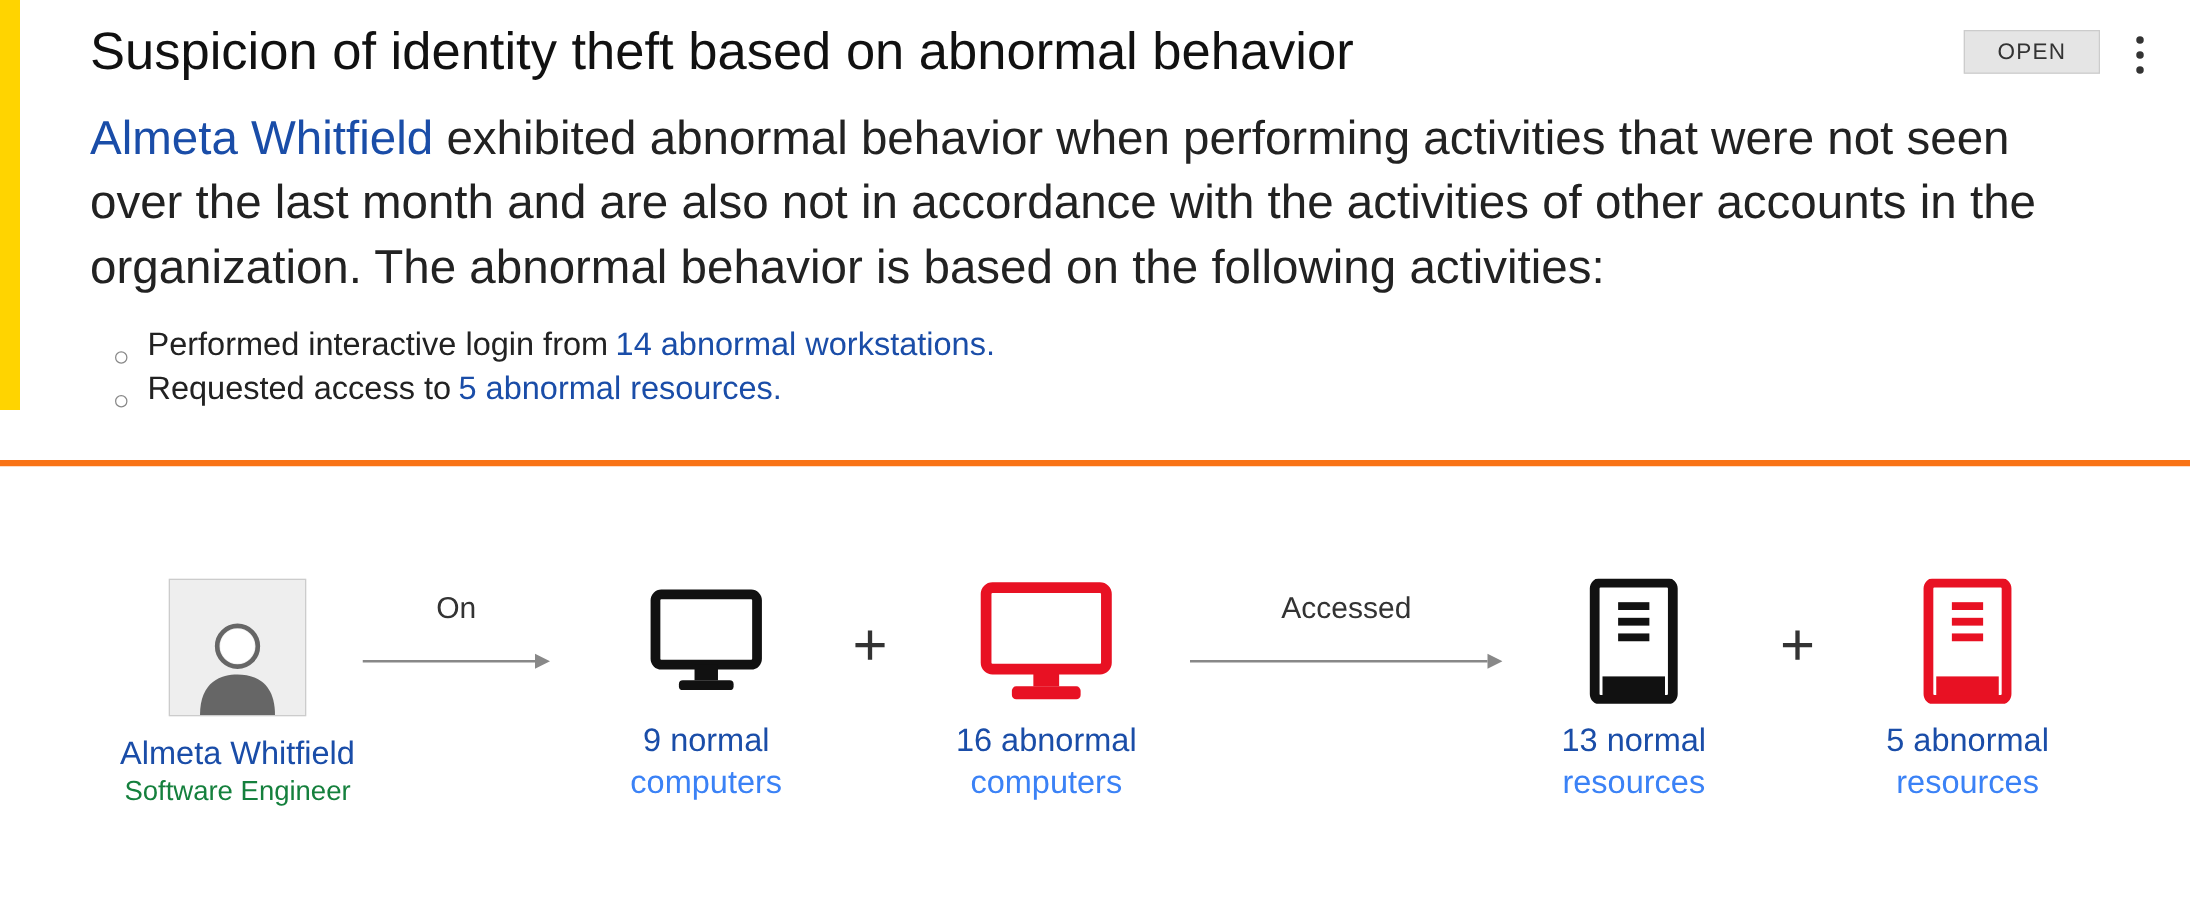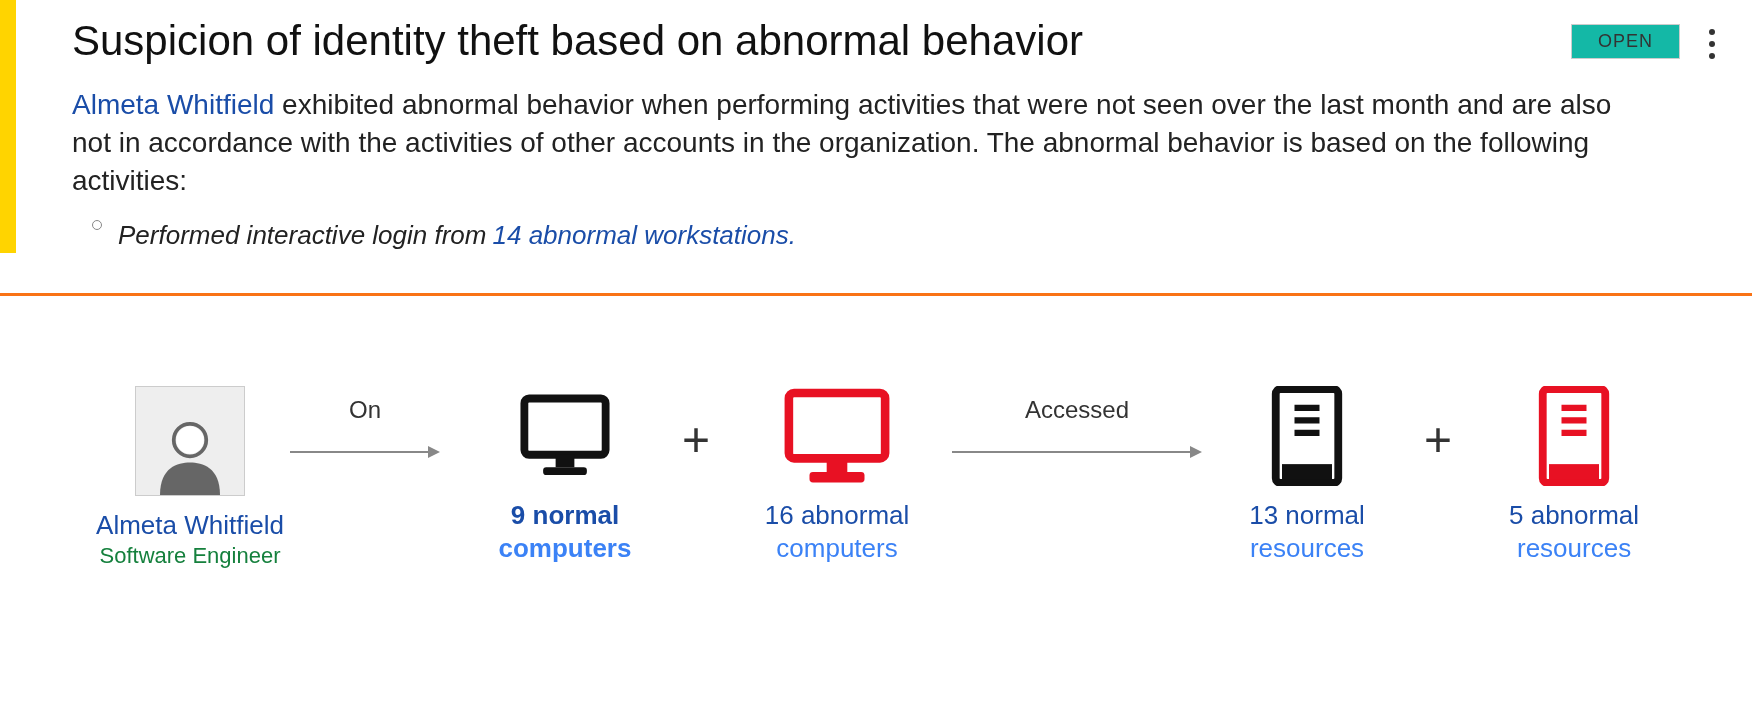--- a/index.html
+++ b/index.html
@@ -11,21 +11,21 @@
     height: 719px;
     overflow: hidden;
   }
   .page {
     display: flex;
     flex-direction: column;
     height: 100%;
   }
   .alert-panel {
     display: flex;
-    border-bottom: 3px solid #f97316;
+    border-bottom: 5px solid #f97316;
     padding-bottom: 40px;
   }
   .stripe {
     width: 16px;
     background: #ffd400;
     flex-shrink: 0;
   }
   .alert-body {
     padding: 18px 20px 0 56px;
     flex: 1;
@@ -36,21 +36,21 @@
   }
   .alert-title {
     font-size: 42px;
     font-weight: 400;
     color: #111;
     flex: 1;
     line-height: 1.1;
   }
   .status-btn {
     border: 1px solid #ccc;
-    background: #14b8a6;
+    background: #e5e5e5;
     color: #333;
     padding: 6px 26px;
     font-size: 18px;
     letter-spacing: 1px;
     cursor: pointer;
     margin-top: 6px;
   }
   .more-btn {
     margin: 6px 6px 0 18px;
     width: 28px;
@@ -59,41 +59,40 @@
     flex-direction: column;
     justify-content: center;
     align-items: center;
     gap: 6px;
     cursor: pointer;
   }
   .more-btn span {
     width: 6px; height: 6px; background:#333; border-radius:50%;
   }
   .alert-desc {
-    font-size: 28px;
+    font-size: 38px;
     line-height: 1.35;
     color: #222;
     margin-top: 22px;
     max-width: 1560px;
   }
   .alert-desc .link {
     color: #1a4da8;
     cursor: pointer;
   }
   .bullets {
     margin-top: 18px;
     list-style: none;
   }
   .bullets li {
     font-size: 26px;
     color: #222;
     padding: 2px 0;
     display: flex;
-    align-items: flex-start;
-    font-style: italic;
+    align-items: flex-end;
   }
   .bullets li::before {
     content: "";
     width: 8px; height: 8px;
     border: 1px solid #888;
     border-radius: 50%;
     margin: 0 16px 0 20px;
     display: inline-block;
   }
   .bullets .link { color:#1a4da8; cursor:pointer; margin-left:6px; }
@@ -154,20 +153,24 @@
 
       <p class="alert-desc">
         <span class="link">Almeta Whitfield</span><span> exhibited abnormal behavior when performing activities that were not seen over the last month and are also not in accordance with the activities of other accounts in the organization. The abnormal behavior is based on the following activities:</span>
       </p>
 
       <ul class="bullets">
         <li>
           <span>Performed interactive login from </span>
           <span class="link">14 abnormal workstations.</span>
         </li>
+        <li>
+          <span>Requested access to </span>
+          <span class="link">5 abnormal resources.</span>
+        </li>
       </ul>
     </div>
   </div>
 
   <div class="diagram">
 
     <div class="node" style="width:200px;">
       <div class="avatar-box">
         <svg viewBox="0 0 64 64">
           <circle cx="32" cy="20" r="13" fill="none" stroke="#666" stroke-width="3"></circle>
@@ -182,21 +185,21 @@
     <div class="arrow-block" style="width:150px;">
       <div class="arrow-label">On</div>
       <svg width="150" height="20">
         <line x1="0" y1="10" x2="138" y2="10" stroke="#888" stroke-width="2"></line>
         <polygon points="138,4 150,10 138,16" fill="#888"></polygon>
       </svg>
     </div>
 
     <div class="spacer-sm"></div>
 
-    <div class="node" style="width:170px;font-weight:bold;">
+    <div class="node" style="width:170px;">
       <svg width="100" height="100" viewBox="0 0 64 64">
         <rect x="6" y="8" width="52" height="36" rx="3" fill="none" stroke="#111" stroke-width="5"></rect>
         <rect x="26" y="44" width="12" height="8" fill="#111"></rect>
         <rect x="18" y="52" width="28" height="5" rx="2" fill="#111"></rect>
       </svg>
       <div class="node-label1">9 normal</div>
       <div class="node-label2">computers</div>
     </div>
 
     <div class="plus">+</div>

